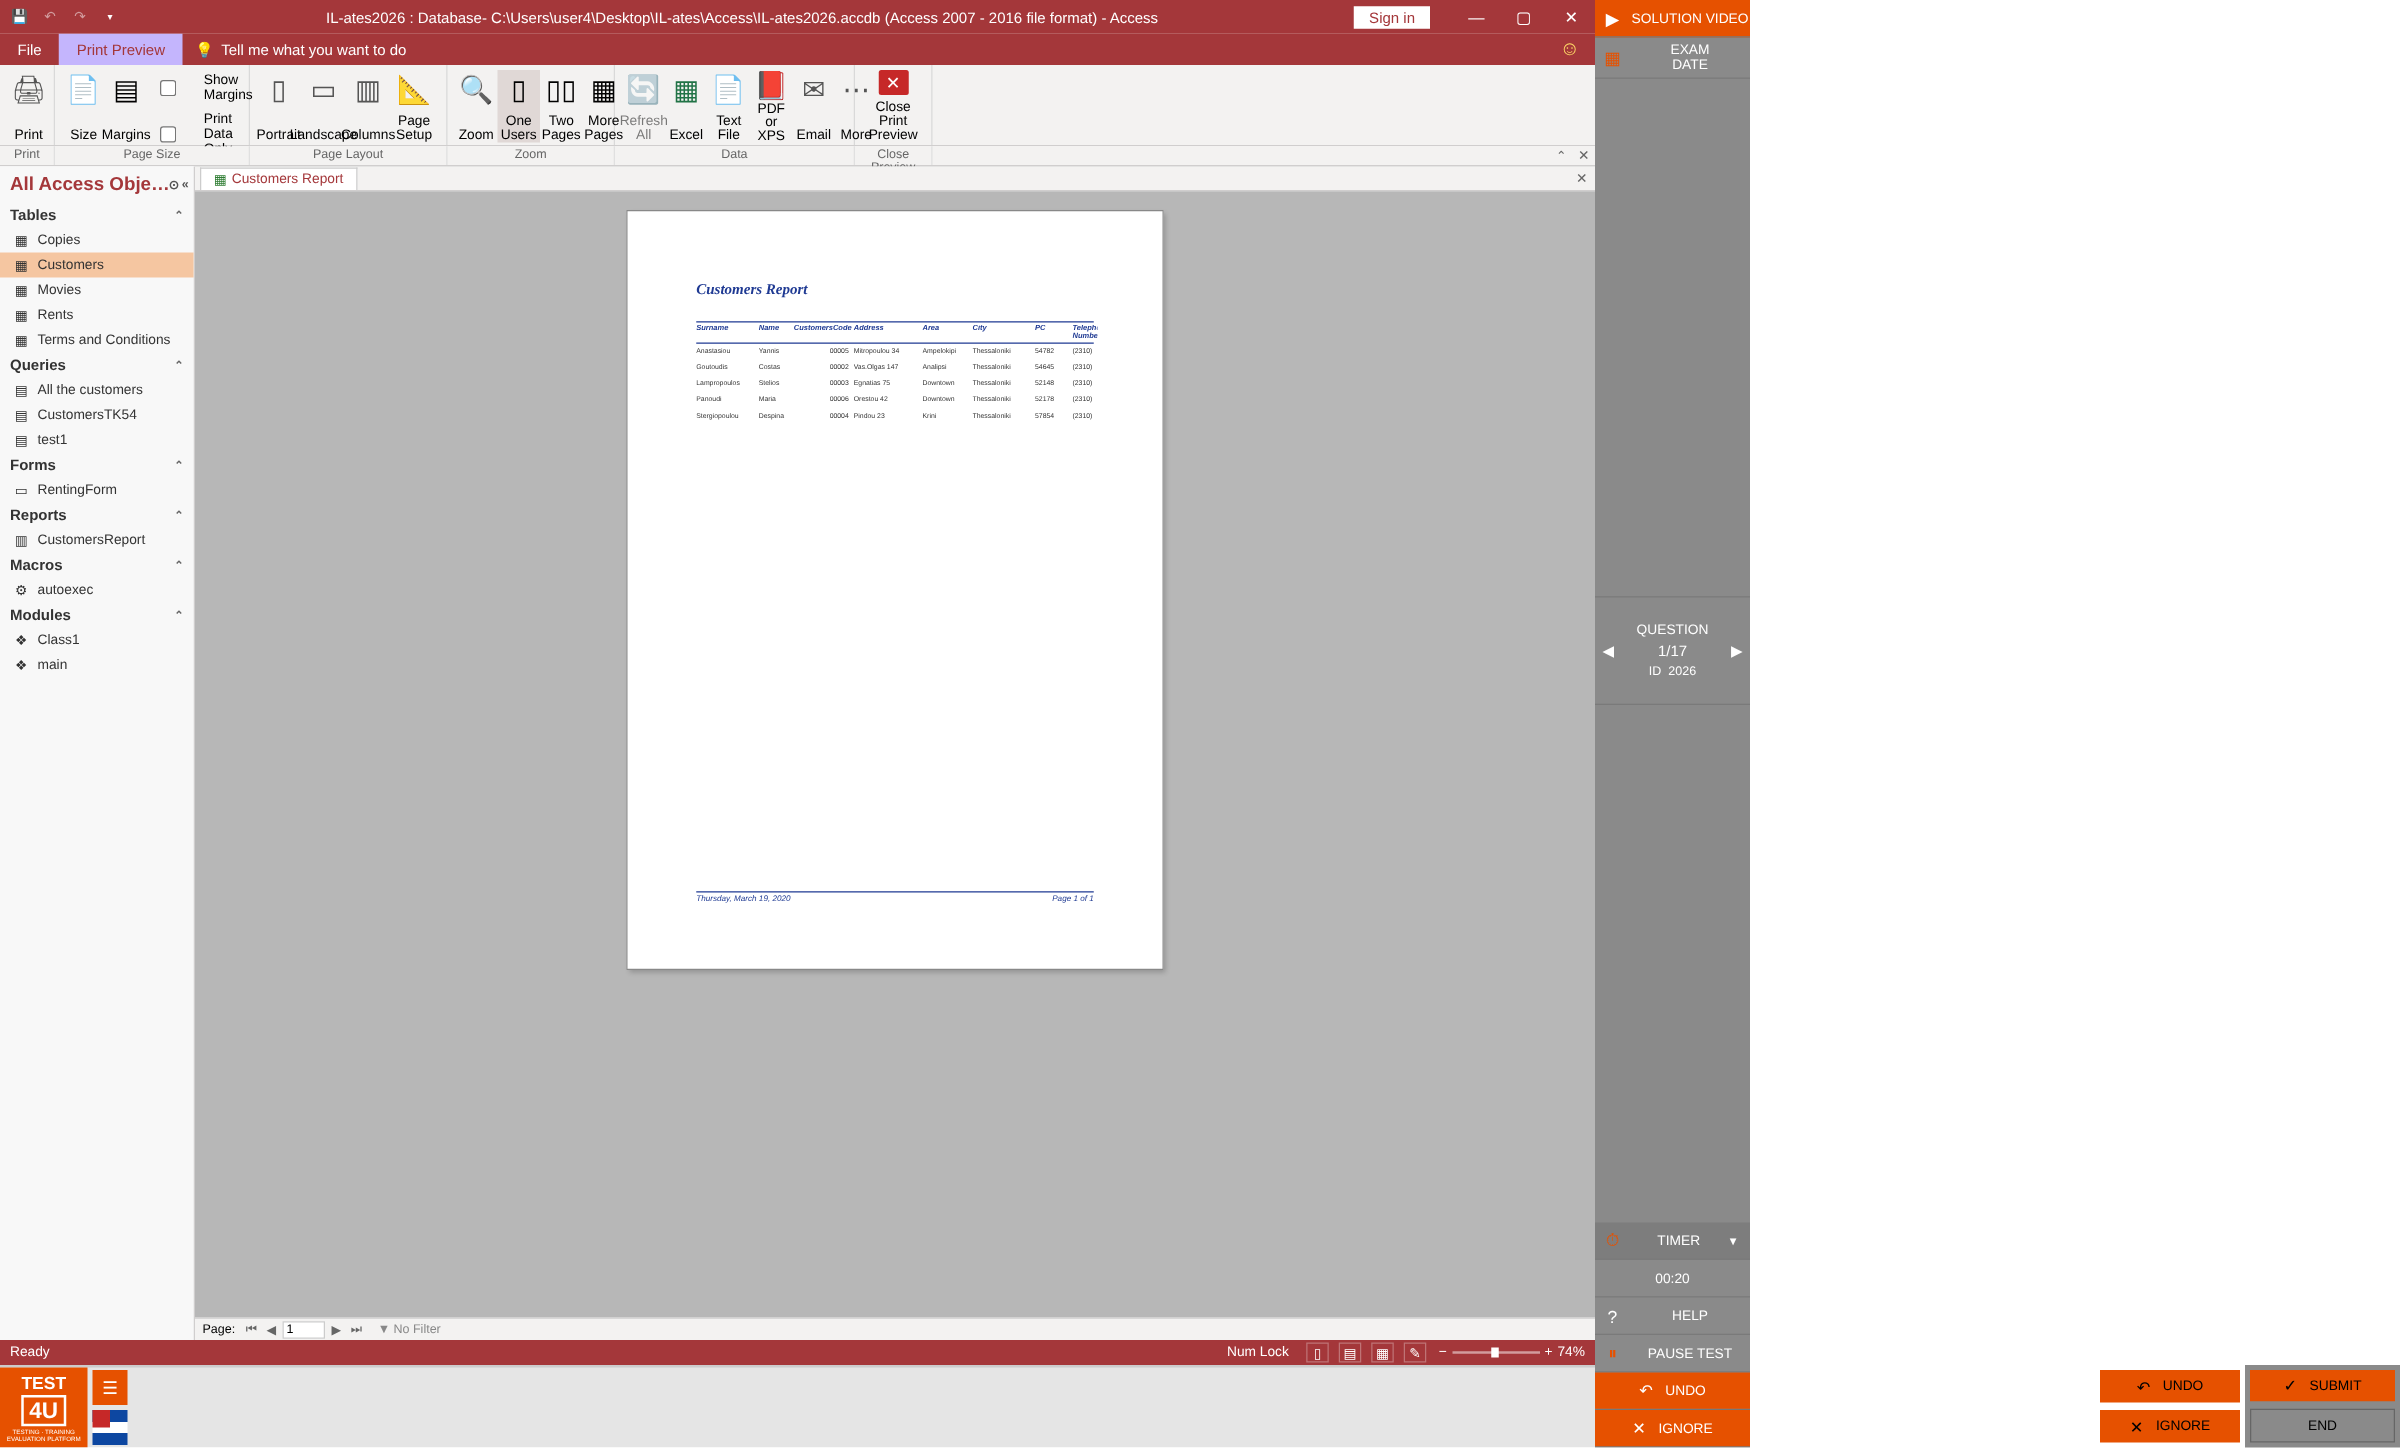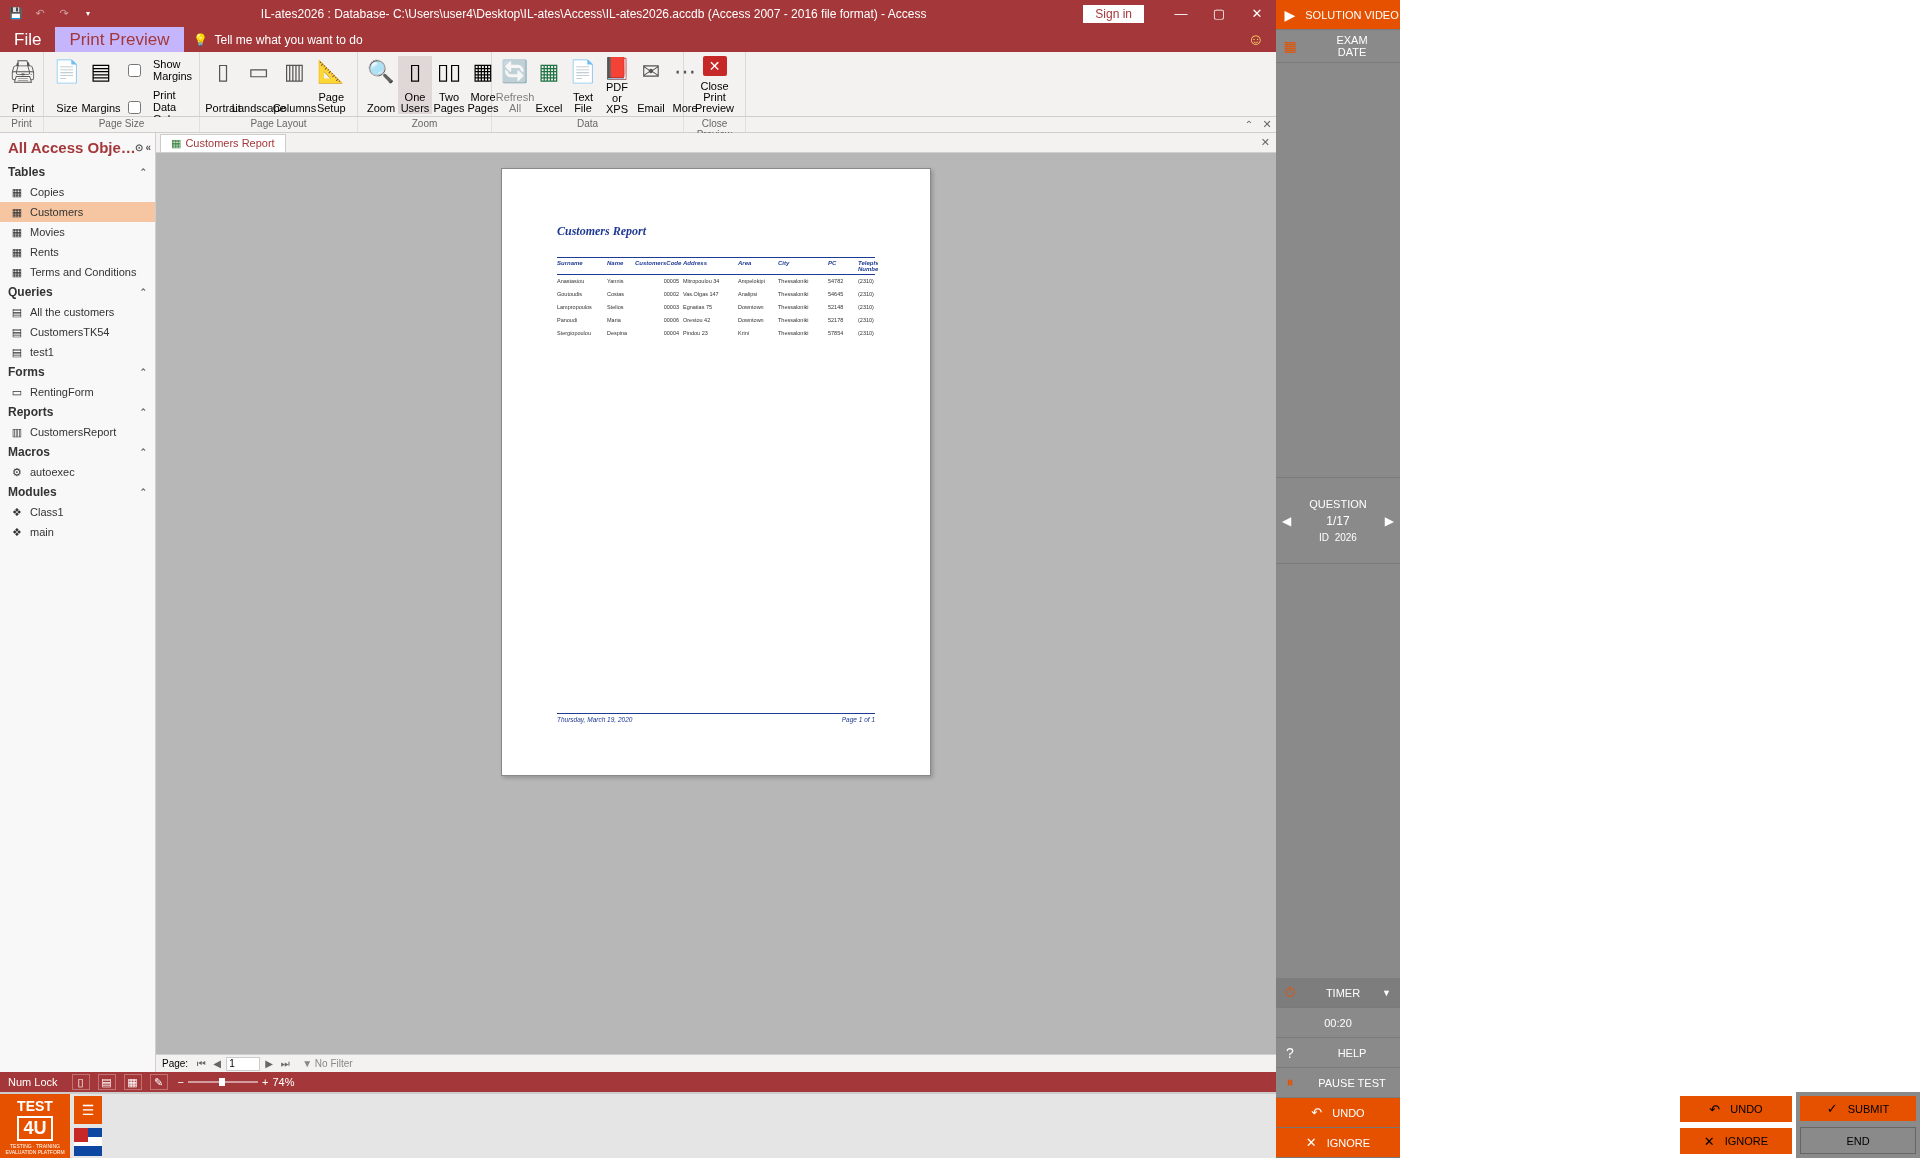--- a/index.html
+++ b/index.html
@@ -6,30 +6,30 @@
 body { width: 1920px; height: 1158px; overflow: hidden; background: #fff; display: flex; }
 .main-app { width: 1276px; height: 1158px; display: flex; flex-direction: column; }
 .titlebar { height: 27px; background: #a4373a; display: flex; align-items: center; color: #fff; font-size: 12px; }
 .qat { display: flex; align-items: center; gap: 8px; padding: 0 8px; }
 .qat-icon { width: 16px; height: 16px; display: flex; align-items: center; justify-content: center; font-size: 11px; color: #fff; }
 .title-text { flex: 1; text-align: center; font-size: 12px; }
 .win-controls { display: flex; align-items: center; gap: 0; }
 .signin-btn { background: #fff; color: #a4373a; padding: 2px 12px; font-size: 12px; margin-right: 18px; cursor: pointer; }
 .win-btn { width: 38px; height: 27px; display: flex; align-items: center; justify-content: center; font-size: 13px; cursor: pointer; }
 .tabs-row { height: 25px; background: #a4373a; display: flex; align-items: center; }
-.tab { padding: 0 14px; height: 25px; display: flex; align-items: center; font-size: 17px; color: #fff; cursor: pointer; }
+.tab { padding: 0 14px; height: 25px; display: flex; align-items: center; font-size: 12px; color: #fff; cursor: pointer; }
 .tab.active { background: #c4b5fd; color: #a4373a; }
 .tellme { display: flex; align-items: center; color: #fff; font-size: 12px; gap: 6px; padding: 0 10px; }
 .smiley-face { margin-left: auto; margin-right: 12px; color: #ffd966; font-size: 16px; }
 .ribbon { height: 65px; background: #f3f2f1; border-bottom: 1px solid #d0cece; display: flex; }
 .ribbon-group { display: flex; align-items: flex-start; padding: 4px 6px 2px; border-right: 1px solid #d9d9d9; }
 .ribbon-btn-lg { display: flex; flex-direction: column; align-items: center; justify-content: space-between; height: 58px; padding: 0 4px; font-size: 11px; cursor: pointer; text-align: center; min-width: 34px; }
 .ribbon-icon-lg { width: 32px; height: 32px; display: flex; align-items: center; justify-content: center; font-size: 22px; }
 .ribbon-btn-lg .label { line-height: 11px; }
-.ribbon-chk { display: flex; align-items: center; font-size: 11px; gap: 12px; padding: 2px 4px; }
+.ribbon-chk { display: flex; align-items: center; font-size: 11px; gap: 22px; padding: 2px 4px; }
 .ribbon-stack { display: flex; flex-direction: column; justify-content: center; gap: 3px; padding: 0 6px; }
 .ribbon-labels { height: 16px; background: #f3f2f1; display: flex; border-bottom: 1px solid #d0cece; font-size: 10px; color: #666; }
 .ribbon-label { text-align: center; border-right: 1px solid #e0e0e0; padding-top: 1px; }
 .ribbon-collapse { width: 18px; display: flex; align-items: center; justify-content: center; font-size: 10px; color: #666; margin-left: auto; cursor: pointer; }
 .ribbon-closetab { width: 18px; display: flex; align-items: center; justify-content: center; font-size: 11px; color: #666; cursor: pointer; }
 .content { flex: 1; display: flex; overflow: hidden; }
 .nav-pane { width: 156px; background: #f8f8f8; border-right: 1px solid #d0cece; display: flex; flex-direction: column; font-size: 12px; overflow-y: auto; }
 .nav-header { padding: 6px 8px; font-size: 15px; color: #a4373a; font-weight: 600; display: flex; align-items: center; position: relative; }
 .nav-header-ctrls { position: absolute; right: 4px; display: flex; gap: 2px; font-size: 10px; color: #555; }
 .nav-group-hdr { padding: 3px 8px; font-size: 12px; color: #333; font-weight: 600; display: flex; align-items: center; justify-content: space-between; cursor: pointer; }
@@ -419,20 +419,21 @@
         <span class="pn-btn">◀</span>
         <input class="pn-input" value="1" style="">
         <span class="pn-btn">▶</span>
         <span class="pn-btn">⏭</span>
         <span class="pn-filter">▼ <span>No Filter</span></span>
       </div>
     </div>
   </div>
 
   <div class="statusbar">
+    <span class="sb-left">Ready</span>
     <span>Num Lock</span>
     <div class="sb-icons" style="margin-left:14px">
       <span class="sb-view-btn">▯</span>
       <span class="sb-view-btn">▤</span>
       <span class="sb-view-btn">▦</span>
       <span class="sb-view-btn">✎</span>
     </div>
     <div class="sb-zoom">
       <span>−</span>
       <div class="sb-slider">

